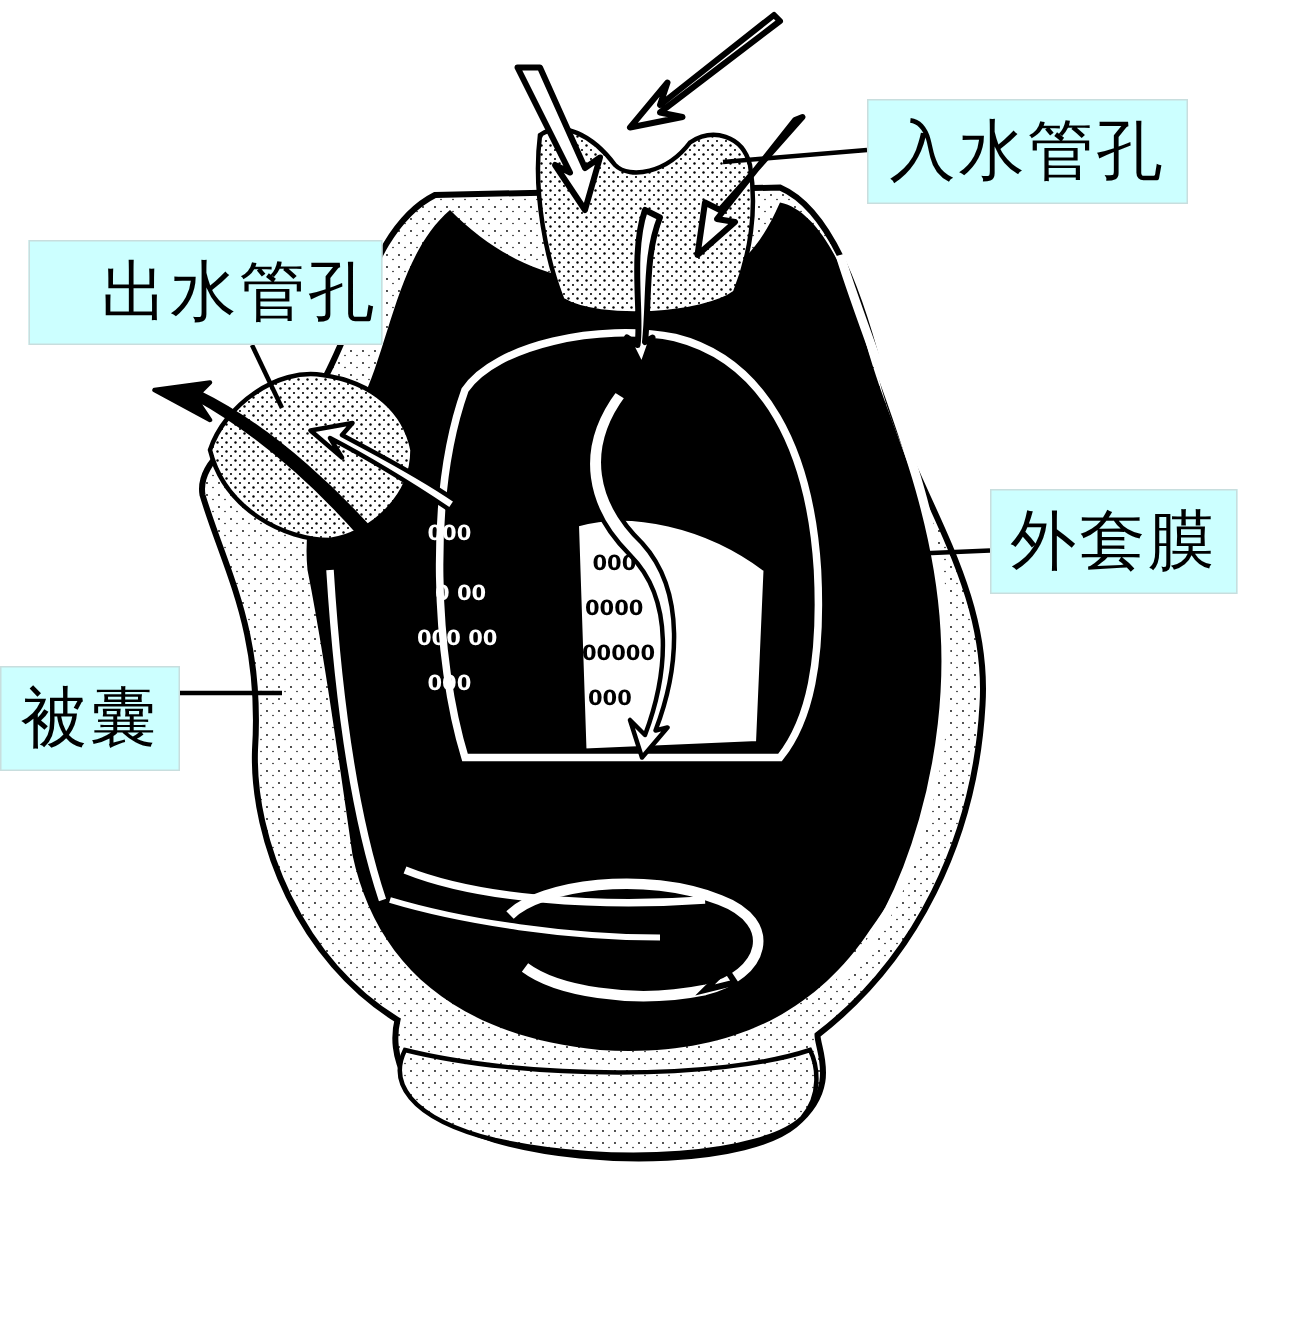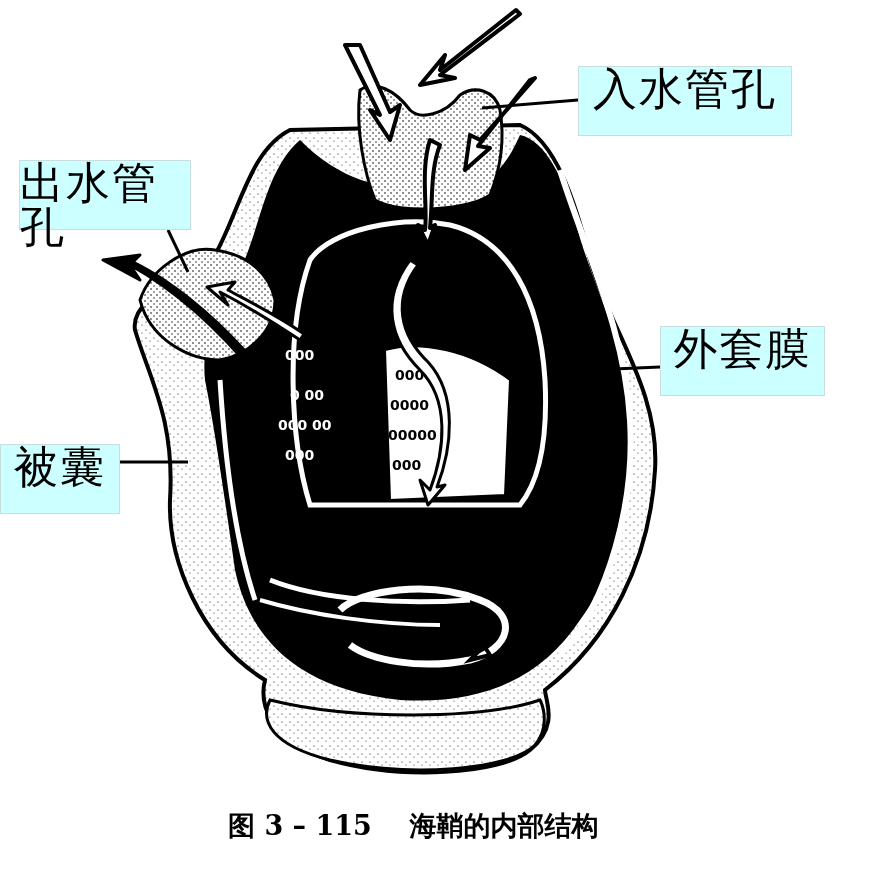--- a/index.html
+++ b/index.html
@@ -1,18 +1,18 @@
 <!DOCTYPE html>
 <html><head>
 <meta charset="utf-8">
 <style>
   html,body{margin:0;padding:0;background:#ffffff;}
   body{width:877px;height:880px;position:relative;overflow:hidden;font-family:"DejaVu Serif","Liberation Serif",serif;}
   .figure{position:absolute;left:0;top:0;width:877px;height:880px;}
-  .label-box{position:absolute;background:#ccffff;border:1px solid #c8dede;box-sizing:border-box;display:flex;align-items:flex-start;justify-content:center;color:#000;font-size:44px;letter-spacing:2px;line-height:1;}
+  .label-box{position:absolute;background:#ccffff;border:1px solid #c8dede;box-sizing:border-box;display:flex;align-items:center;justify-content:center;color:#000;font-size:44px;letter-spacing:2px;line-height:1;}
   .caption{position:absolute;left:228px;top:808px;font-family:"DejaVu Serif","Liberation Serif",serif;font-weight:bold;font-size:27px;color:#000;white-space:pre;}
   svg{position:absolute;left:0;top:0;}
 </style>
 </head>
 <body>
 
 <div class="figure">
   <svg width="877" height="880" viewBox="0 0 877 880">
     <defs>
       <pattern id="stipple" width="6" height="6" patternUnits="userSpaceOnUse">
@@ -74,24 +74,23 @@
       <line x1="482" y1="108" x2="578" y2="100"></line>
       <line x1="590" y1="370" x2="660" y2="367"></line>
       <line x1="120" y1="462" x2="188" y2="462"></line>
       <line x1="168" y1="230" x2="188" y2="272"></line>
     </g>
   </svg>
 
   <div class="label-box" style="left:578px;top:66px;width:214px;height:70px;">
     <span>入水管孔</span>
   </div>
-  <div class="label-box" style="left:19px;top:160px;width:172px;height:70px;">
+  <div class="label-box" style="left:19px;top:160px;width:236px;height:70px;padding-left:45px;">
     <span>出水管孔</span>
   </div>
   <div class="label-box" style="left:660px;top:326px;width:165px;height:70px;">
     <span>外套膜</span>
   </div>
   <div class="label-box" style="left:0px;top:420px;width:120px;height:70px;margin-top:24px;">
     <span>被囊</span>
   </div>
 
-  <div class="caption"><span>图 3 – 115</span><span>    </span><span>海鞘的内部结构</span></div>
 </div>
 
 </body></html>

